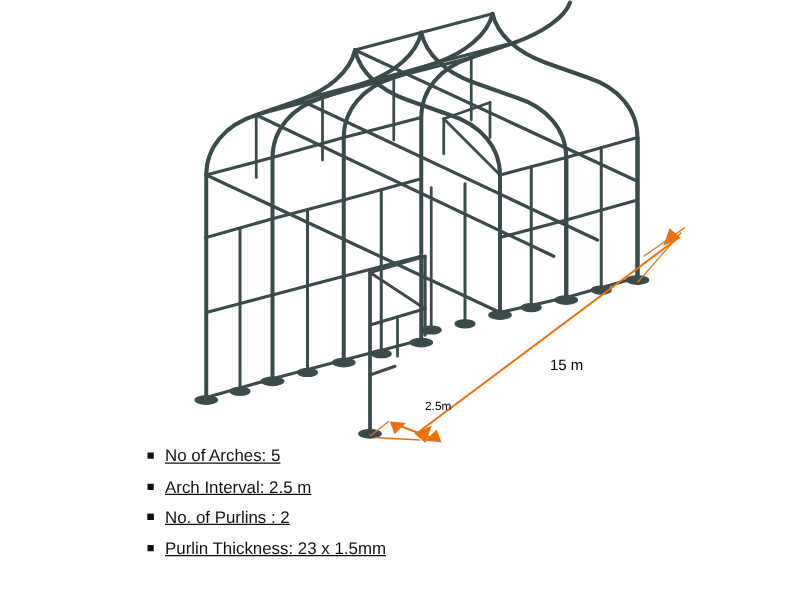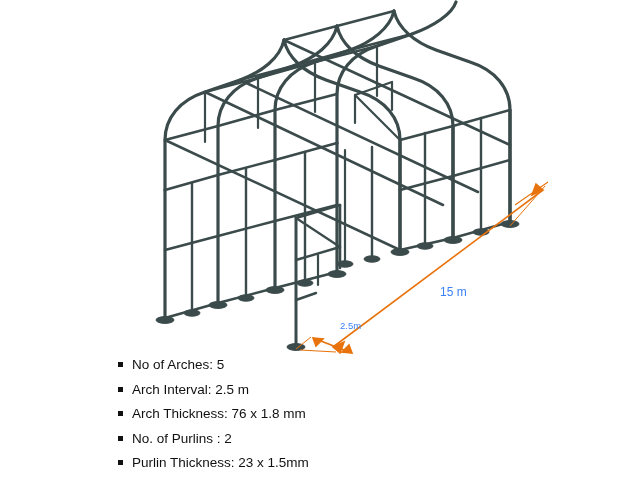--- a/index.html
+++ b/index.html
@@ -37,33 +37,34 @@
     list-style: none;
   }
   #spec-list li {
     font-size: 13.5px;
     color: #111111;
     line-height: 1.0;
     padding: 0 0 0 14px;
     margin: 0 0 11px 0;
     position: relative;
     white-space: nowrap;
+    text-decoration: underline;
   }
   #spec-list li .bullet {
     position: absolute;
     left: 0;
     top: 4px;
     width: 5px;
     height: 5px;
     background: #111111;
   }
   .dim-label {
     position: absolute;
     font-size: 11px;
-    color: #3b82f6;
+    color: #000000;
     font-family: "Liberation Sans", sans-serif;
     white-space: nowrap;
   }
   #label-length {
     left: 440px;
     top: 285px;
     font-size: 12px;
   }
   #label-width {
     left: 340px;
@@ -182,18 +183,18 @@
       <line x1="296" y1="349" x2="311" y2="337"></line>
     </g>
   </svg>
 
   <div class="dim-label" id="label-length">15 m</div>
   <div class="dim-label" id="label-width">2.5m</div>
 
   <ul id="spec-list">
     <li><span class="bullet"></span><span>No of Arches: 5</span></li>
     <li><span class="bullet"></span><span>Arch Interval: 2.5 m</span></li>
-    <li><span class="bullet"></span><span>Arch Thickness: 76 x 1.8 mm</span></li>
+    <li><span class="bullet"></span></li>
     <li><span class="bullet"></span><span>No. of Purlins : 2</span></li>
     <li><span class="bullet"></span><span>Purlin Thickness: 23 x 1.5mm</span></li>
   </ul>
 
 </div>
 
 </body></html>

